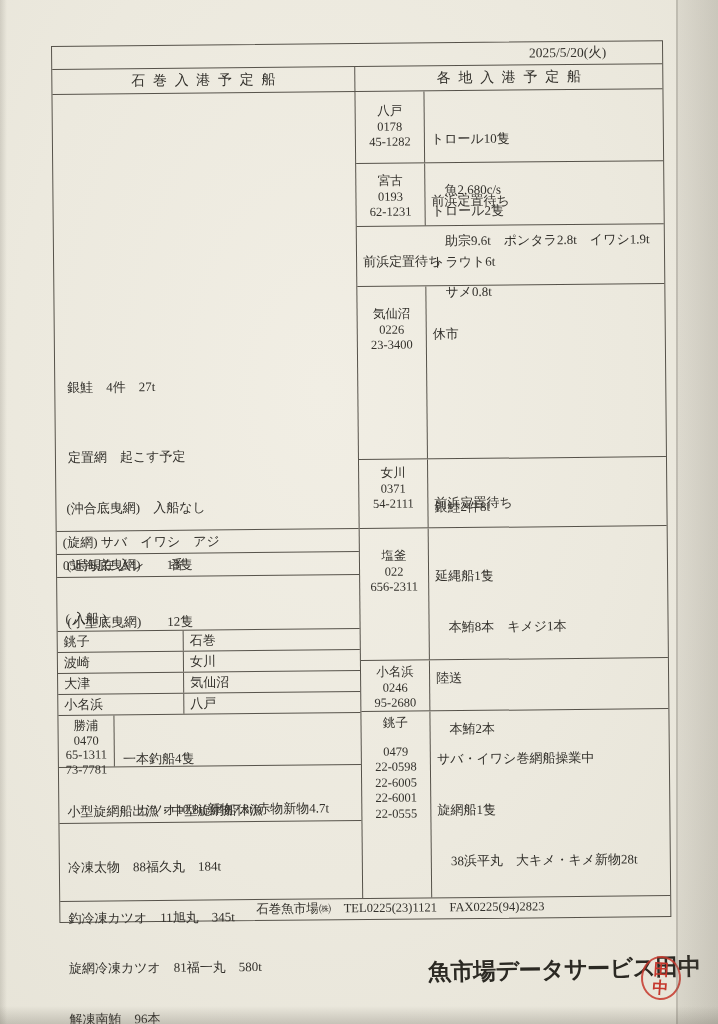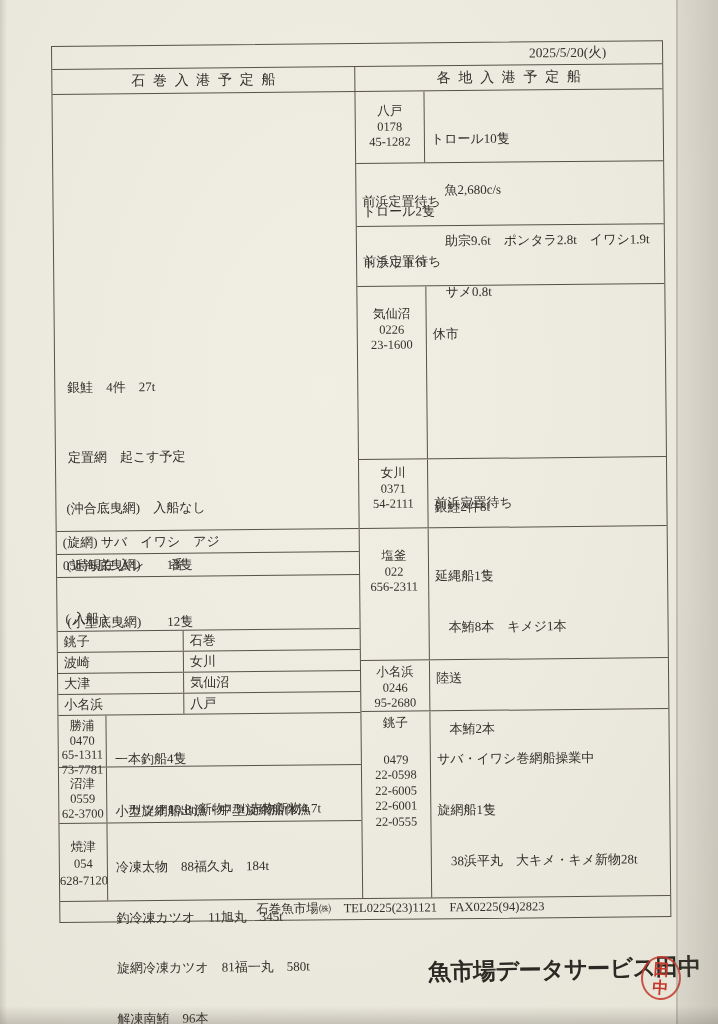--- a/index.html
+++ b/index.html
@@ -49,33 +49,33 @@
   .thin-row{height:23px;line-height:22px;padding-left:6px;box-sizing:border-box;white-space:pre-wrap;}
   .nyusen-row{height:54px;position:relative;box-sizing:border-box;}
   .nyusen-row span{position:absolute;left:8px;bottom:4px;line-height:16px;}
 
   .prow{height:21px;display:flex;box-sizing:border-box;border-bottom:1px solid #56524a;line-height:20px;}
   .prow .pl{width:126px;padding-left:6px;box-sizing:border-box;border-right:1px solid #56524a;}
   .prow .pr{flex:1;padding-left:6px;}
 
   .lport-row{display:flex;box-sizing:border-box;border-bottom:1px solid #56524a;}
   .lport-row:last-child{border-bottom:none;}
-  .lport-label{width:48px;box-sizing:border-box;border-right:1px solid #56524a;text-align:center;
+  .lport-label{width:56px;box-sizing:border-box;border-right:1px solid #56524a;text-align:center;
     font-size:12.5px;line-height:15px;white-space:nowrap;}
   .lport-content{flex:1;padding:2px 0 0 8px;white-space:pre-wrap;}
   .lport-content div{line-height:16.5px;}
 
   .rport-row{display:flex;box-sizing:border-box;border-bottom:1px solid #56524a;position:relative;}
   .rport-row:last-child{border-bottom:none;}
   .rport-label{width:69px;box-sizing:border-box;border-right:1px solid #56524a;text-align:center;
     font-size:12.5px;line-height:15.5px;white-space:nowrap;}
   .rport-content{flex:1;padding:5px 0 0 6px;white-space:pre-wrap;position:relative;}
   .rport-content .cl{line-height:17px;}
   .bottom-line{position:absolute;left:6px;bottom:16px;line-height:16px;}
-  .phone-gap{margin-top:21px;}
+  .phone-gap{margin-top:13px;}
 
   .footer-row{height:21px;border-top:1px solid #56524a;box-sizing:border-box;text-align:center;
     font-size:12.5px;line-height:19px;padding-left:70px;white-space:pre-wrap;}
 
   .signature{
     position:absolute;left:428px;top:954px;font-size:23px;font-weight:bold;color:#2b2923;
     transform:rotate(-1.2deg);letter-spacing:-.5px;white-space:nowrap;
   }
   .stamp{
     position:absolute;left:641px;top:956px;width:40px;height:44px;border-radius:50%;
@@ -145,36 +145,26 @@
             <div>65-1311</div>
             <div>73-7781</div>
           </div>
           <div class="lport-content">
             <div>一本釣船4隻</div>
             <div>　カツオ10.8t(新物7.3t)赤物新物4.7t</div>
           </div>
         </div>
 
         <div class="lport-row" style="height:56px">
-          <div class="lport-label" style="padding-top:9px">
-            <div>沼津</div>
-            <div>0559</div>
-            <div>62-3700</div>
-          </div>
           <div class="lport-content">
             <div>小型旋網船出漁・中型旋網船休漁</div>
           </div>
         </div>
 
         <div class="lport-row" style="height:77px">
-          <div class="lport-label" style="padding-top:15px;line-height:17px">
-            <div>焼津</div>
-            <div>054</div>
-            <div>628-7120</div>
-          </div>
           <div class="lport-content">
             <div>冷凍太物　88福久丸　184t</div>
             <div>釣冷凍カツオ　11旭丸　345t</div>
             <div>旋網冷凍カツオ　81福一丸　580t</div>
             <div>解凍南鮪　96本</div>
           </div>
         </div>
 
       </div>
 
@@ -188,38 +178,43 @@
           </div>
           <div class="rport-content">
             <div class="cl">トロール10隻</div>
             <div class="cl">　魚2,680c/s</div>
             <div class="cl">　助宗9.6t　ポンタラ2.8t　イワシ1.9t</div>
             <div class="cl">　サメ0.8t</div>
           </div>
         </div>
 
         <div class="rport-row" style="height:63px">
+          <div class="rport-label" style="padding-top:10px">
+            <div>宮古</div>
+            <div>0193</div>
+            <div>62-1231</div>
+          </div>
           <div class="rport-content">
             <div class="cl">トロール2隻</div>
             <div class="cl">トラウト6t</div>
             <div class="bottom-line">前浜定置待ち</div>
           </div>
         </div>
 
         <div class="rport-row" style="height:60px">
           <div class="rport-content">
             <div class="bottom-line">前浜定置待ち</div>
           </div>
         </div>
 
         <div class="rport-row" style="height:173px">
           <div class="rport-label" style="padding-top:20px">
             <div>気仙沼</div>
             <div>0226</div>
-            <div>23-1600</div>
+            <div>23-3400</div>
           </div>
           <div class="rport-content">
             <div class="cl">休市</div>
           </div>
         </div>
 
         <div class="rport-row" style="height:69px">
           <div class="rport-label" style="padding-top:6px">
             <div>女川</div>
             <div>0371</div>

